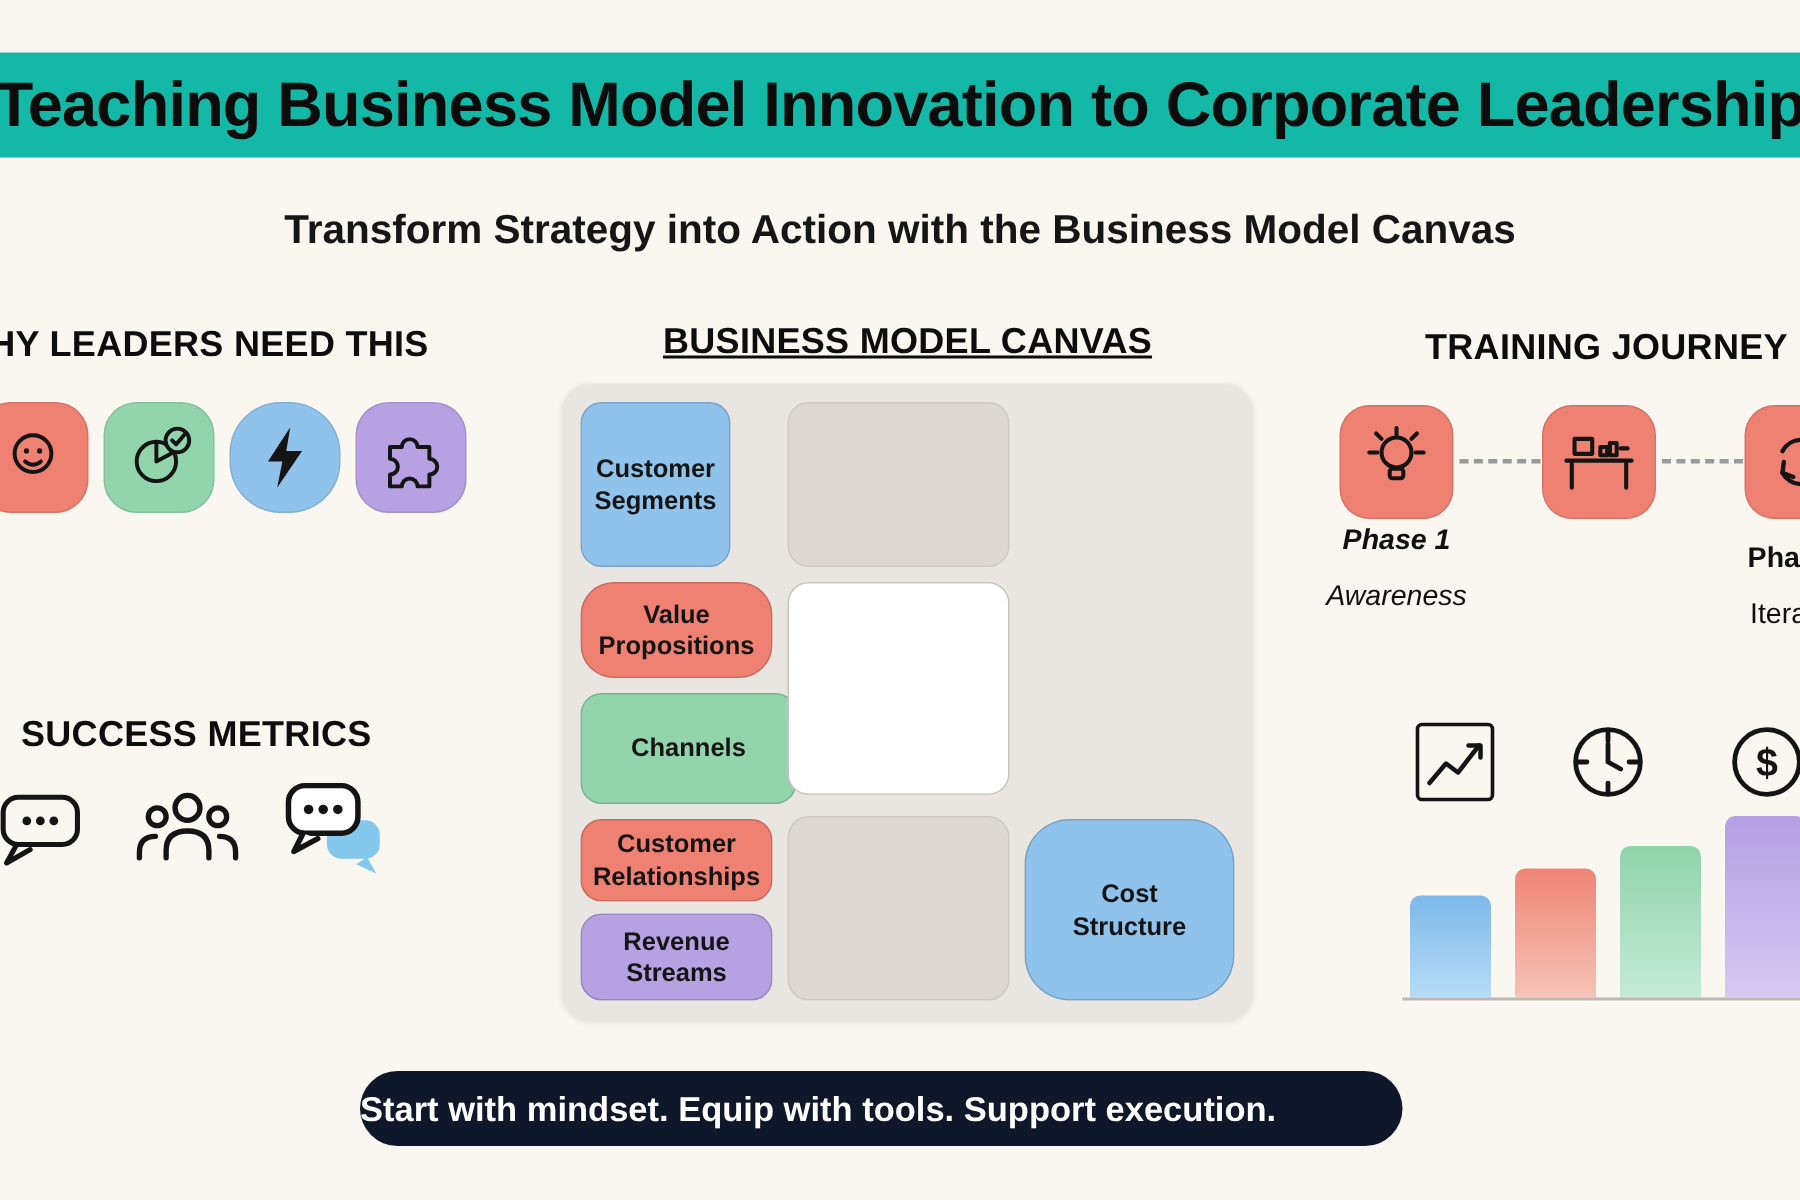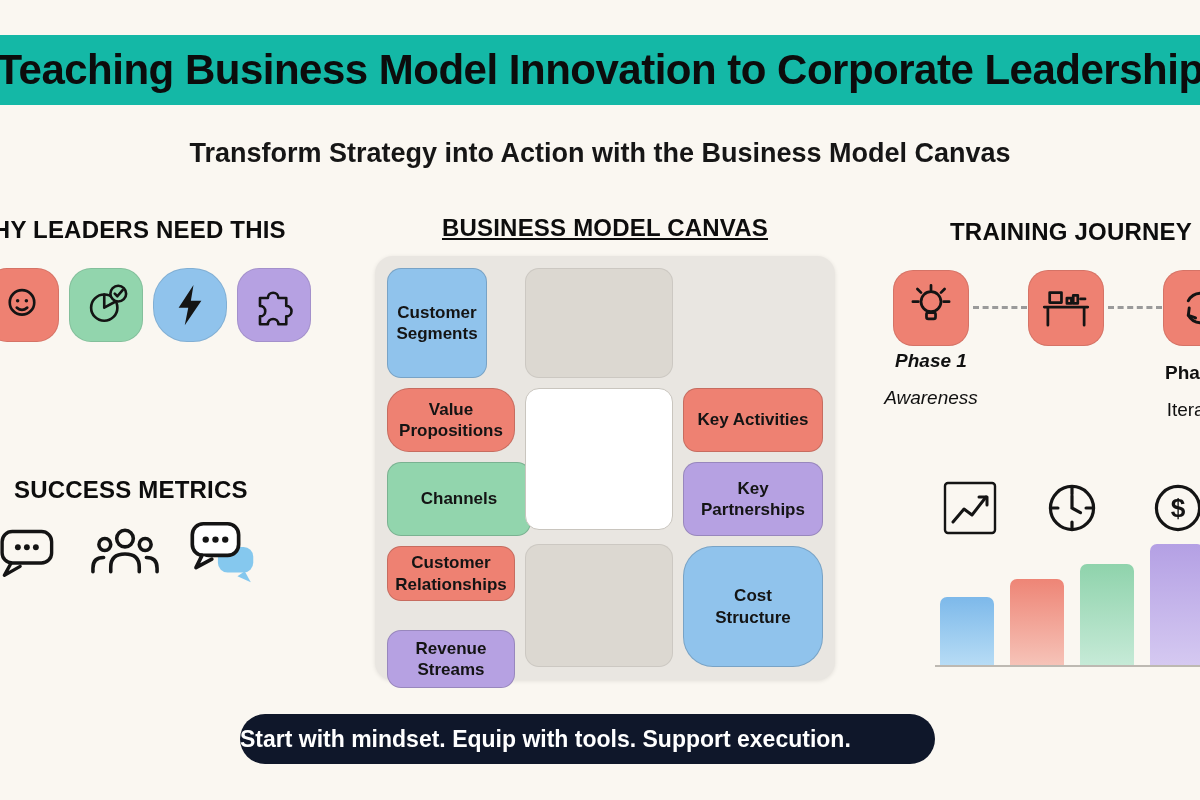--- a/index.html
+++ b/index.html
@@ -140,28 +140,26 @@
       <circle cx="33" cy="21" r="2.6" fill="#141414" stroke="none"></circle>
     </svg>
   </div>
 
   <div class="canvas">
 
     <div class="block bg-blue" style="left:12px; top:12px;  width:100px; height:110px;">Customer Segments</div>
     <div class="block bg-salmon" style="left:12px; top:132px; width:128px; height:64px;border-radius:22px;">Value Propositions</div>
     <div class="block bg-green" style="left:12px; top:206px; width:144px; height:74px;">Channels</div>
     <div class="block bg-salmon" style="left:12px; top:290px; width:128px; height:55px;">Customer Relationships</div>
-    <div class="block bg-purple" style="left:12px; top:374px; width:128px; height:58px;">Revenue Streams</div>
+    <div class="block bg-purple" style="left:12px; top:353px; width:128px; height:58px;">Revenue Streams</div>
 
     <div class="ph-gray" style="left:150px; top:12px;  width:148px; height:110px;"></div>
     <div class="ph-white" style="left:150px; top:132px; width:148px; height:142px;"></div>
     <div class="ph-gray" style="left:150px; top:288px; width:148px; height:123px;"></div>
 
-    <div class="block bg-salmon" style="left:308px; top:132px; width:140px; height:64px;">Key Activities</div>
-    <div class="block bg-purple" style="left:308px; top:206px; width:140px; height:74px;">Key Partnerships</div>
     <div class="block bg-blue" style="left:308px; top:290px; width:140px; height:121px;border-radius:30px;">Cost Structure</div>
   </div>
 
   <div class="phase-tile" style="left:893px; top:270px;">
     <svg viewBox="0 0 64 64" fill="none" stroke="#141414" stroke-width="3">
       <circle cx="32" cy="25" r="11"></circle>
       <rect x="27" y="37" width="10" height="7" rx="2"></rect>
       <path d="M32,7 v5 M12,25 h6 M46,25 h6 M17,11 l4,4 M47,11 l-4,4"></path>
     </svg>
   </div>

